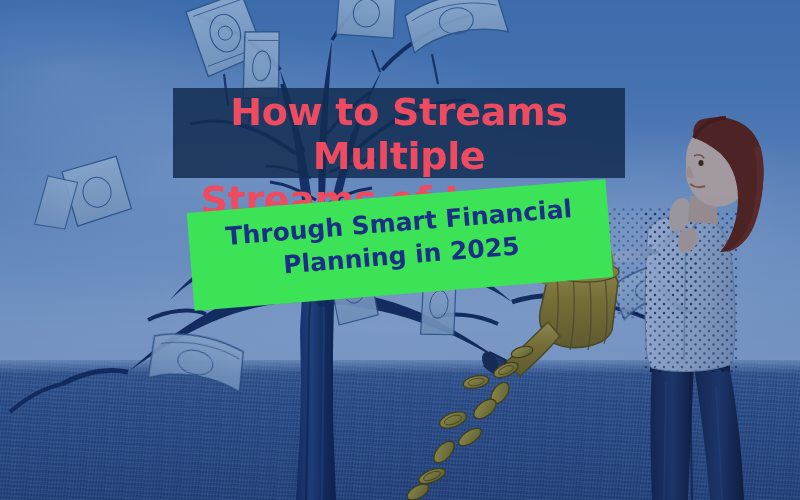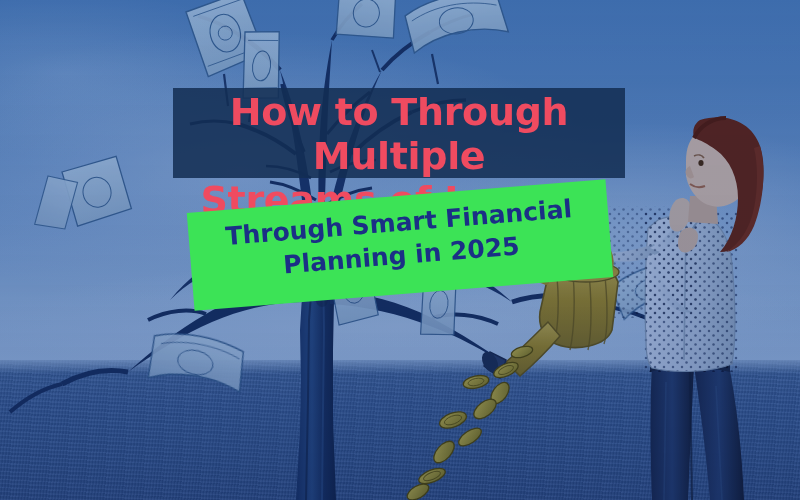--- a/index.html
+++ b/index.html
@@ -352,21 +352,21 @@
         <ellipse cx="453" cy="420" rx="9" ry="4" transform="rotate(-20 453 420)"></ellipse>
         <ellipse cx="432" cy="476" rx="9" ry="3.5" transform="rotate(-22 432 476)"></ellipse>
       </g>
     </g>
   </svg>
 
   <div class="bluewash"></div>
 
   <div class="title-block"></div>
   <div class="title-text">
-    <span>How to Through Multiple</span>
+    <span>How to Streams Multiple</span>
     <span class="l2">Streams of Income</span>
   </div>
 
   <div class="green-banner"></div>
   <div class="subtitle-text">
     <span>Through Smart Financial</span>
     <span class="l2">Planning in 2025</span>
   </div>
 
 </div>

